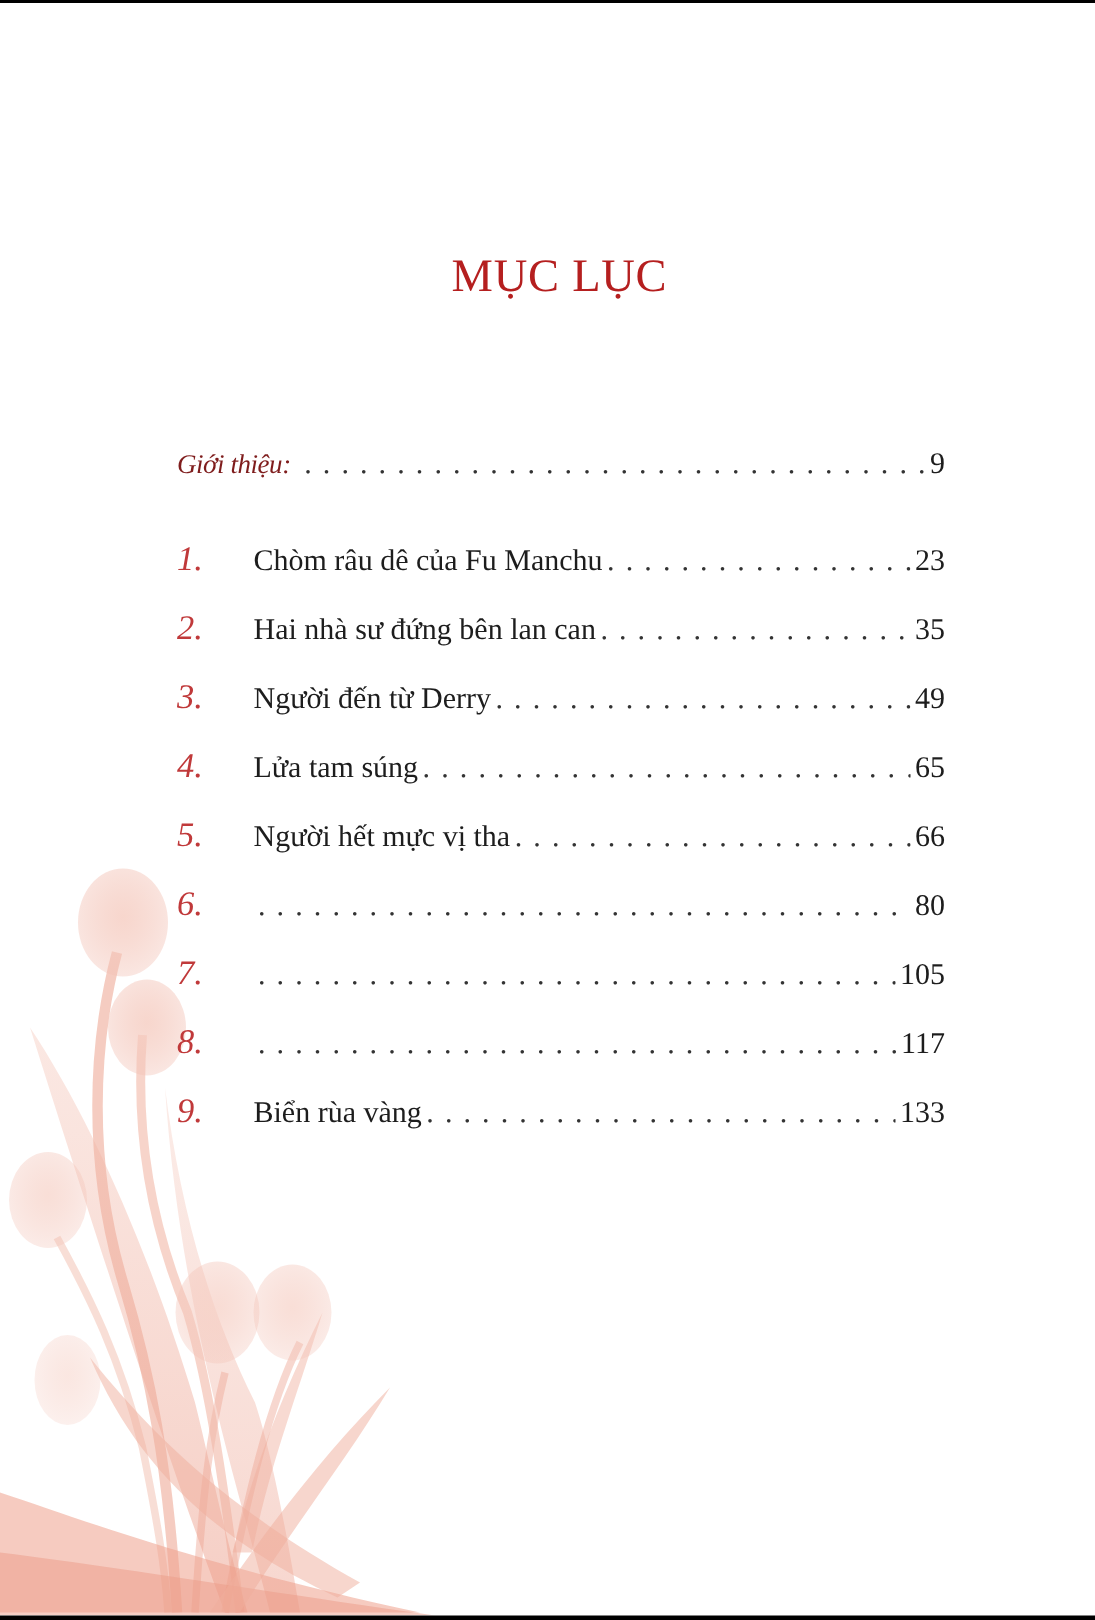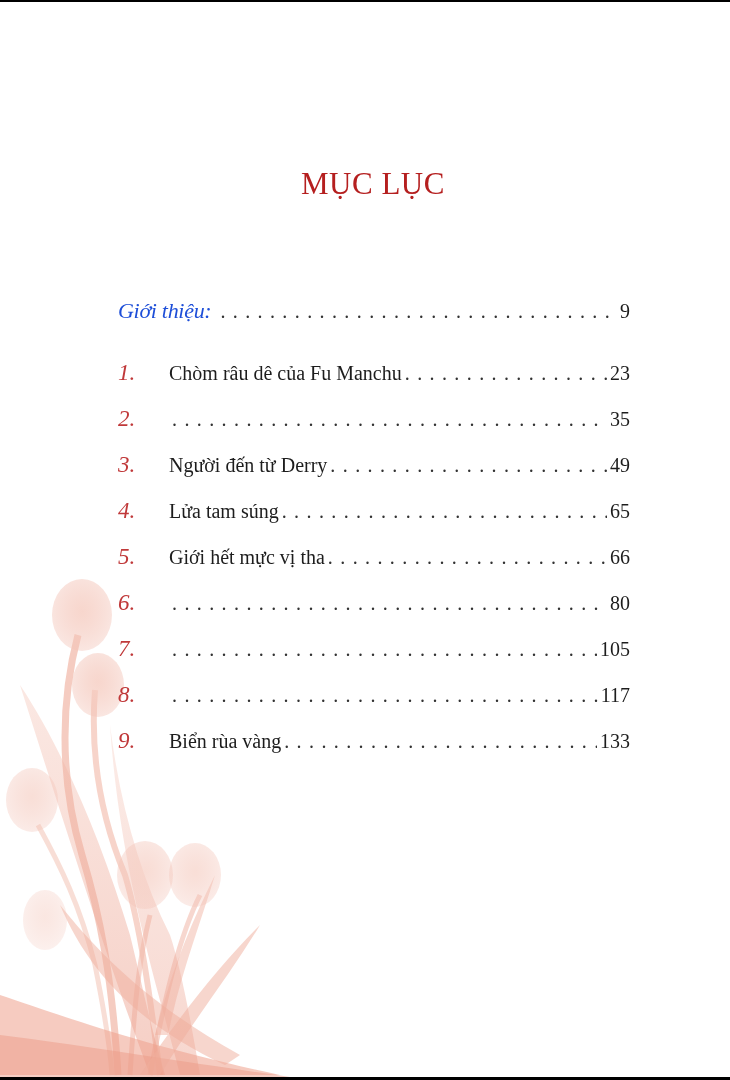--- a/index.html
+++ b/index.html
@@ -16,21 +16,21 @@
     position: absolute; left: 0; top: 166px; width: 746px; text-align: center;
     font-size: 31px; color: #b51f1f; letter-spacing: 0.5px; font-weight: normal;
   }
 
   .toc { position: absolute; left: 0; top: 0; width: 730px; }
 
   .intro {
     position: absolute; left: 118px; top: 298px; width: 512px; height: 30px;
     display: flex; align-items: baseline; font-size: 20px; white-space: nowrap;
   }
-  .intro-label { font-style: italic; color: #1d4ed8; font-size: 22px; margin-right: 6px; letter-spacing: -0.3px; }
+  .intro-label { font-style: italic; color: #7f1d1d; font-size: 18px; margin-right: 6px; letter-spacing: -0.3px; }
 
   .entry {
     position: absolute; left: 118px; width: 512px; height: 30px;
     display: flex; align-items: baseline; font-size: 20px; white-space: nowrap;
   }
   .num {
     width: 51px; flex: none; font-style: italic; color: #c0393a; font-size: 23px;
   }
   .entry-title { flex: none; }
   .leader {
@@ -93,38 +93,39 @@
     </div>
 
     <div class="entry" style="top:360px">
       <span class="num">1.</span>
       <span class="entry-title">Chòm râu dê của Fu Manchu</span>
       <span class="leader"></span>
       <span class="page-num">23</span>
     </div>
     <div class="entry" style="top:406px">
       <span class="num">2.</span>
+      <span class="entry-title">Hai nhà sư đứng bên lan can</span>
       <span class="leader"></span>
       <span class="page-num">35</span>
     </div>
     <div class="entry" style="top:452px">
       <span class="num">3.</span>
       <span class="entry-title">Người đến từ Derry</span>
       <span class="leader"></span>
       <span class="page-num">49</span>
     </div>
     <div class="entry" style="top:498px">
       <span class="num">4.</span>
       <span class="entry-title">Lửa tam súng</span>
       <span class="leader"></span>
       <span class="page-num">65</span>
     </div>
     <div class="entry" style="top:544px">
       <span class="num">5.</span>
-      <span class="entry-title">Giới hết mực vị tha</span>
+      <span class="entry-title">Người hết mực vị tha</span>
       <span class="leader"></span>
       <span class="page-num">66</span>
     </div>
     <div class="entry" style="top:590px">
       <span class="num">6.</span>
       <span class="leader"></span>
       <span class="page-num">80</span>
     </div>
     <div class="entry" style="top:636px">
       <span class="num">7.</span>

